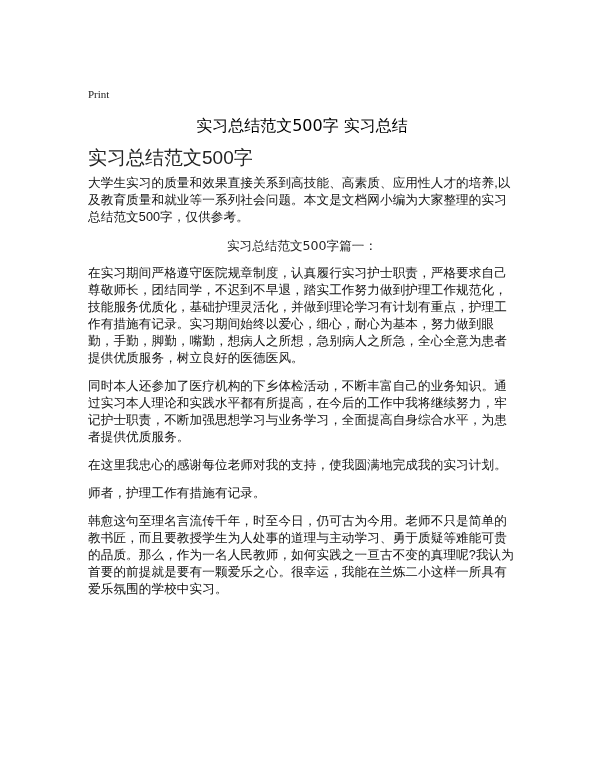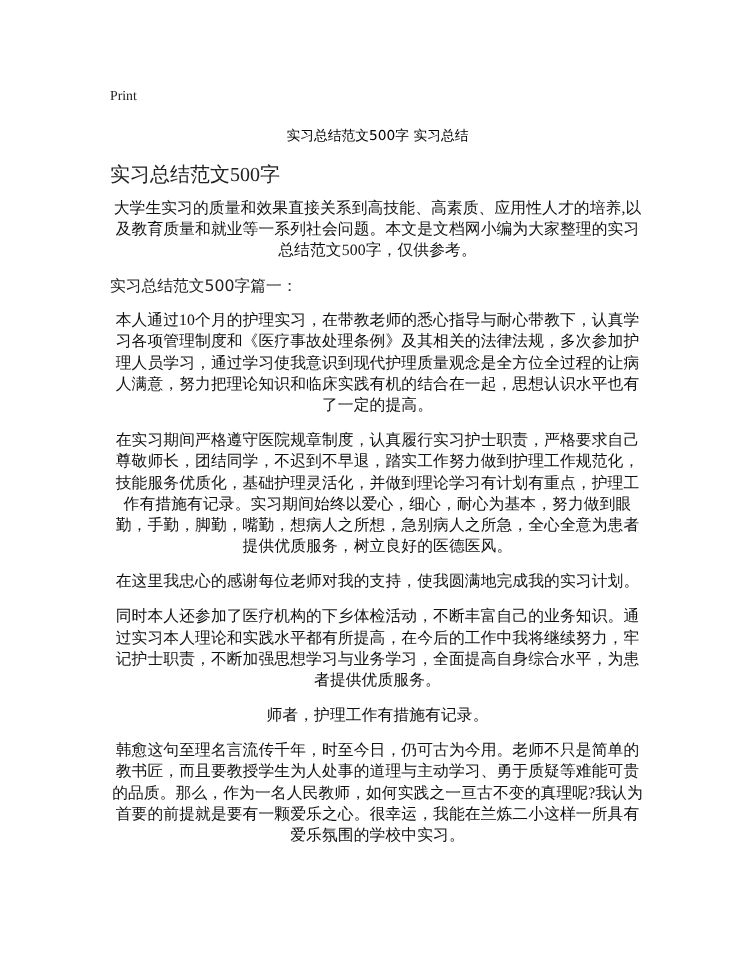--- a/index.html
+++ b/index.html
@@ -1,33 +1,32 @@
 <!DOCTYPE html>
 <html><head>
 <meta charset="utf-8">
 <style>
   html, body { margin: 0; padding: 0; background: #ffffff; }
   body { width: 600px; height: 776px; position: relative; overflow: hidden; color: #111; }
   .page { position: absolute; left: 88px; top: 70px; width: 428px; }
-  .print { font-family: "Liberation Serif", serif; font-size: 11px; color: #222; margin: 0 0 14px 0; line-height: 14px; }
-  .title { font-family: "DejaVu Sans", sans-serif; font-size: 11px; font-weight: normal; text-align: center; margin: 0 0 12px 0; line-height: 22px; color: #000; }
-  .subtitle { font-family: Liberation Serif, serif; font-size: 16px; margin: 0 0 9px 0; line-height: 17px; color: #222; }
-  p.body { font-family: Liberation Serif, serif; font-size: 12.6px; line-height: 17px; margin: 0 0 11px 0; color: #111; word-break: break-all; letter-spacing: 0.1px; text-align: center; }
-  .heading { font-family: "DejaVu Sans", sans-serif; font-size: 12.6px; line-height: 17px; margin: 0 0 11px 0; color: #222; }
+  .print { font-family: "Liberation Serif", serif; font-size: 11px; color: #222; margin: 17px 0 14px 0; line-height: 14px; }
+  .title { font-family: "DejaVu Sans", sans-serif; font-size: 16px; font-weight: normal; text-align: center; margin: 0 0 12px 0; line-height: 22px; color: #000; }
+  .subtitle { font-family: Liberation Sans, sans-serif; font-size: 19px; margin: 0 0 9px 0; line-height: 17px; color: #222; }
+  p.body { font-family: Liberation Sans, sans-serif; font-size: 12.6px; line-height: 17px; margin: 0 0 11px 0; color: #111; word-break: break-all; letter-spacing: 0.1px; }
+  .heading { font-family: "DejaVu Sans", sans-serif; font-size: 12.6px; line-height: 17px; margin: 0 0 11px 0; color: #222; text-align: center; }
 </style>
 </head>
 <body>
 
 <div class="page">
   <div class="print">Print</div>
   <h1 class="title">实习总结范文500字 实习总结</h1>
   <div class="subtitle">实习总结范文500字</div>
   <p class="body">大学生实习的质量和效果直接关系到高技能、高素质、应用性人才的培养,以及教育质量和就业等一系列社会问题。本文是文档网小编为大家整理的实习总结范文500字，仅供参考。</p>
 
   <div class="heading">实习总结范文500字篇一：</div>
-  <p class="body">本人通过10个月的护理实习，在带教老师的悉心指导与耐心带教下，认真学习各项管理制度和《医疗事故处理条例》及其相关的法律法规，多次参加护理人员学习，通过学习使我意识到现代护理质量观念是全方位全过程的让病人满意，努力把理论知识和临床实践有机的结合在一起，思想认识水平也有了一定的提高。</p>
   <p class="body">在实习期间严格遵守医院规章制度，认真履行实习护士职责，严格要求自己尊敬师长，团结同学，不迟到不早退，踏实工作努力做到护理工作规范化，技能服务优质化，基础护理灵活化，并做到理论学习有计划有重点，护理工作有措施有记录。实习期间始终以爱心，细心，耐心为基本，努力做到眼勤，手勤，脚勤，嘴勤，想病人之所想，急别病人之所急，全心全意为患者提供优质服务，树立良好的医德医风。</p>
+  <p class="body">同时本人还参加了医疗机构的下乡体检活动，不断丰富自己的业务知识。通过实习本人理论和实践水平都有所提高，在今后的工作中我将继续努力，牢记护士职责，不断加强思想学习与业务学习，全面提高自身综合水平，为患者提供优质服务。</p>
   <p class="body">在这里我忠心的感谢每位老师对我的支持，使我圆满地完成我的实习计划。</p>
-  <p class="body">同时本人还参加了医疗机构的下乡体检活动，不断丰富自己的业务知识。通过实习本人理论和实践水平都有所提高，在今后的工作中我将继续努力，牢记护士职责，不断加强思想学习与业务学习，全面提高自身综合水平，为患者提供优质服务。</p>
 
   <p class="body">师者，护理工作有措施有记录。</p>
   <p class="body">韩愈这句至理名言流传千年，时至今日，仍可古为今用。老师不只是简单的教书匠，而且要教授学生为人处事的道理与主动学习、勇于质疑等难能可贵的品质。那么，作为一名人民教师，如何实践之一亘古不变的真理呢?我认为首要的前提就是要有一颗爱乐之心。很幸运，我能在兰炼二小这样一所具有爱乐氛围的学校中实习。</p>
 </div>
 
 </body></html>

